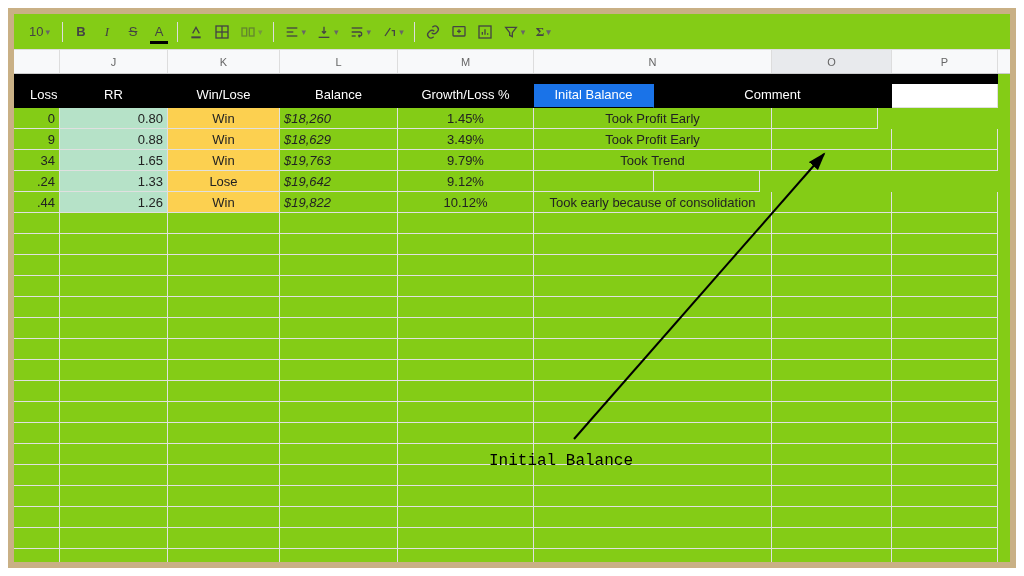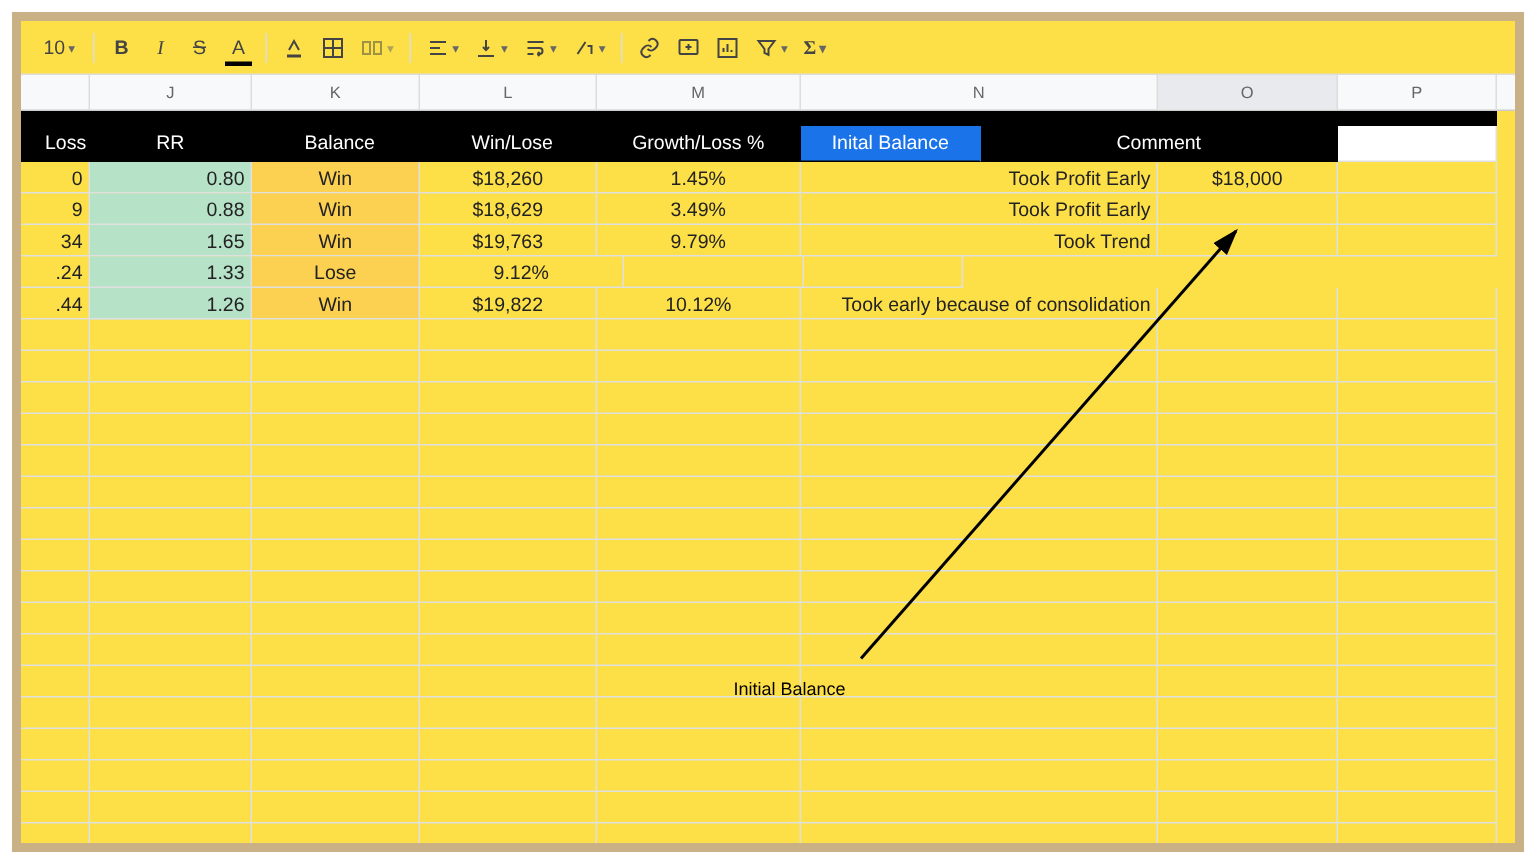--- a/index.html
+++ b/index.html
@@ -7,21 +7,21 @@
     margin: 0;
     font-family: Arial, sans-serif;
     font-size: 13px;
     background: #fff;
     padding: 8px;
   }
   .frame {
     border: 6px solid #c9b085;
     width: 1008px;
     height: 560px;
-    background: #fde047;
+    background: #84cc16;
     position: relative;
     overflow: hidden;
   }
   .toolbar {
     height: 36px;
     display: flex;
     align-items: center;
     padding: 0 4px;
     gap: 2px;
     border-bottom: 1px solid #ddd;
@@ -105,34 +105,34 @@
     background: #000;
     color: #fff;
     font-weight: 500;
     text-align: center;
     border-right-color: #000;
     border-bottom-color: #000;
   }
   .hdr-row .cell.loss-h { text-align: left; padding-left: 16px; }
   .rr-cell { background: #b6e2c8; text-align: right; }
   .wl-cell { background: #fcd050; text-align: center; }
-  .bal-cell { text-align: center; }
+  .bal-cell { text-align: left; font-style: italic; }
   .pct-cell { text-align: center; }
   .loss-cell { text-align: right; padding-left:0;}
-  .com-cell { text-align: right; }
+  .com-cell { text-align: center; }
   .init-hdr {
     background: #1a73e8 !important;
     color: #fff !important;
     text-align: center !important;
     border-right-color:#1a73e8 !important;
   }
   .annotation {
     position: absolute;
-    font-family: Liberation Sans, sans-serif;
-    font-size: 12px;
+    font-family: Liberation Mono, monospace;
+    font-size: 16px;
     color: #000;
     pointer-events: none;
   }
   .arrow-svg {
     position: absolute;
     pointer-events: none;
   }
   
   .c-I { width: 46px; }
   .c-J { width: 108px; }
@@ -253,36 +253,35 @@
         <div class="cell c-L" style="background:#000;border-color:#000"></div>
         <div class="cell c-M" style="background:#000;border-color:#000"></div>
         <div class="cell c-N" style="background:#000;border-color:#000"></div>
         <div class="cell c-O" style="background:#000;border-color:#000"></div>
         <div class="cell c-P" style="background:#000;border-color:#000"></div>
       </div>
 
       <div class="row hdr-row" style="height:24px;">
         <div class="cell c-I loss-h">Loss</div>
         <div class="cell c-J">RR</div>
+        <div class="cell c-K">Win/Lose</div>
         <div class="cell c-L">Balance</div>
-        <div class="cell c-K">Win/Lose</div>
         <div class="cell c-M">Growth/Loss %</div>
         <div class="cell c-O init-hdr">Inital Balance</div>
         <div class="cell c-N">Comment</div>
         <div class="cell c-P" style="background:#fff;border-color:#e0e0e0;"></div>
       </div>
 
       <div class="row">
         <div class="cell c-I loss-cell">0</div>
         <div class="cell c-J rr-cell">0.80</div>
         <div class="cell c-K wl-cell">Win</div>
         <div class="cell c-L bal-cell">$18,260</div>
         <div class="cell c-M pct-cell">1.45%</div>
         <div class="cell c-N com-cell">Took Profit Early</div>
-        <div class="cell c-O bal-cell">$18,000</div>
         <div class="cell c-P"></div>
       </div>
       <div class="row">
         <div class="cell c-I loss-cell">9</div>
         <div class="cell c-J rr-cell">0.88</div>
         <div class="cell c-K wl-cell">Win</div>
         <div class="cell c-L bal-cell">$18,629</div>
         <div class="cell c-M pct-cell">3.49%</div>
         <div class="cell c-N com-cell">Took Profit Early</div>
         <div class="cell c-O"></div>
@@ -295,20 +294,21 @@
         <div class="cell c-L bal-cell">$19,763</div>
         <div class="cell c-M pct-cell">9.79%</div>
         <div class="cell c-N com-cell">Took Trend</div>
         <div class="cell c-O"></div>
         <div class="cell c-P"></div>
       </div>
       <div class="row">
         <div class="cell c-I loss-cell">.24</div>
         <div class="cell c-J rr-cell">1.33</div>
         <div class="cell c-K wl-cell">Lose</div>
+        <div class="cell c-L bal-cell">$19,642</div>
         <div class="cell c-M pct-cell">9.12%</div>
         <div class="cell c-O"></div>
         <div class="cell c-P"></div>
       </div>
       <div class="row">
         <div class="cell c-I loss-cell">.44</div>
         <div class="cell c-J rr-cell">1.26</div>
         <div class="cell c-K wl-cell">Win</div>
         <div class="cell c-L bal-cell">$19,822</div>
         <div class="cell c-M pct-cell">10.12%</div>

